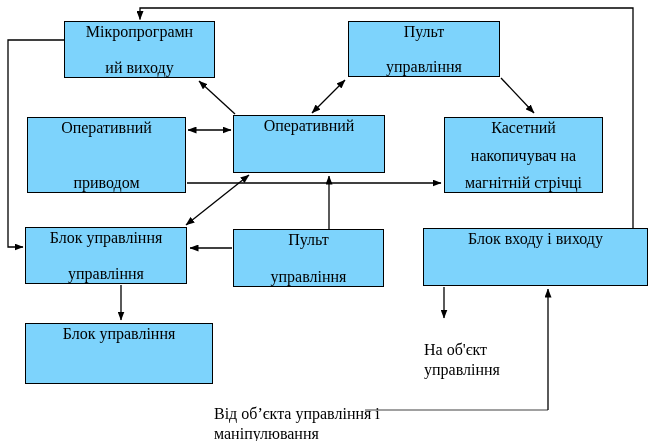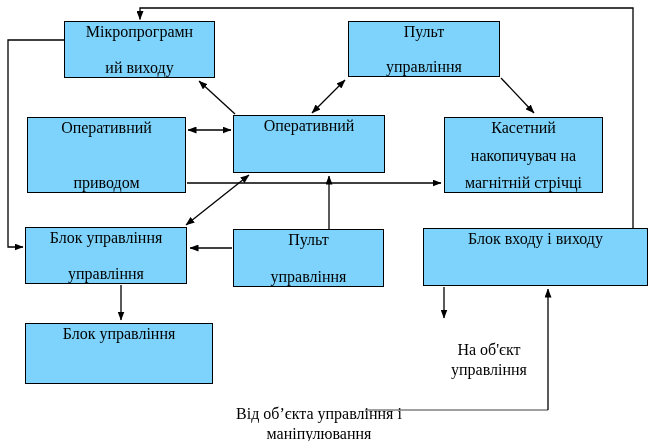--- a/index.html
+++ b/index.html
@@ -26,21 +26,20 @@
     align-items: center;
     justify-content: space-between;
     text-align: center;
     font-size: 16px;
     line-height: 19px;
     z-index: 2;
   }
   .box span { display: block; white-space: nowrap; }
   .label {
     position: absolute;
-    text-align: center;
     font-size: 16px;
     line-height: 20px;
     z-index: 2;
   }
   .label span { display: block; white-space: nowrap; }
   #connectors {
     position: absolute;
     left: 0; top: 0;
     width: 659px; height: 441px;
     z-index: 1;

